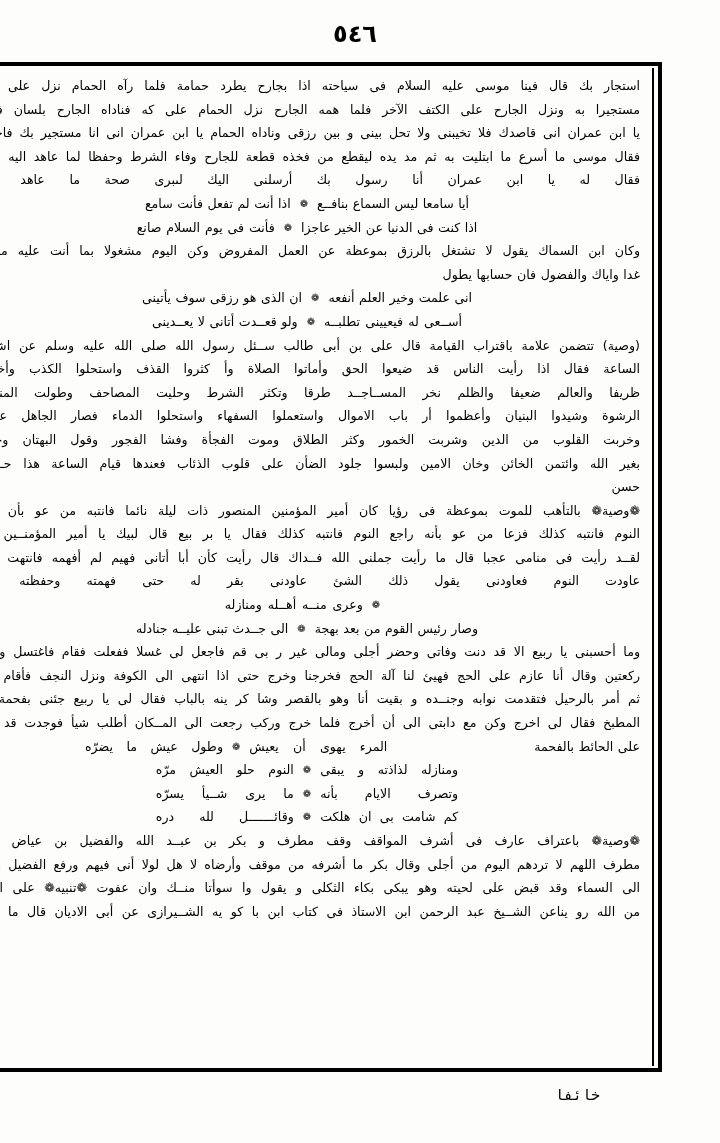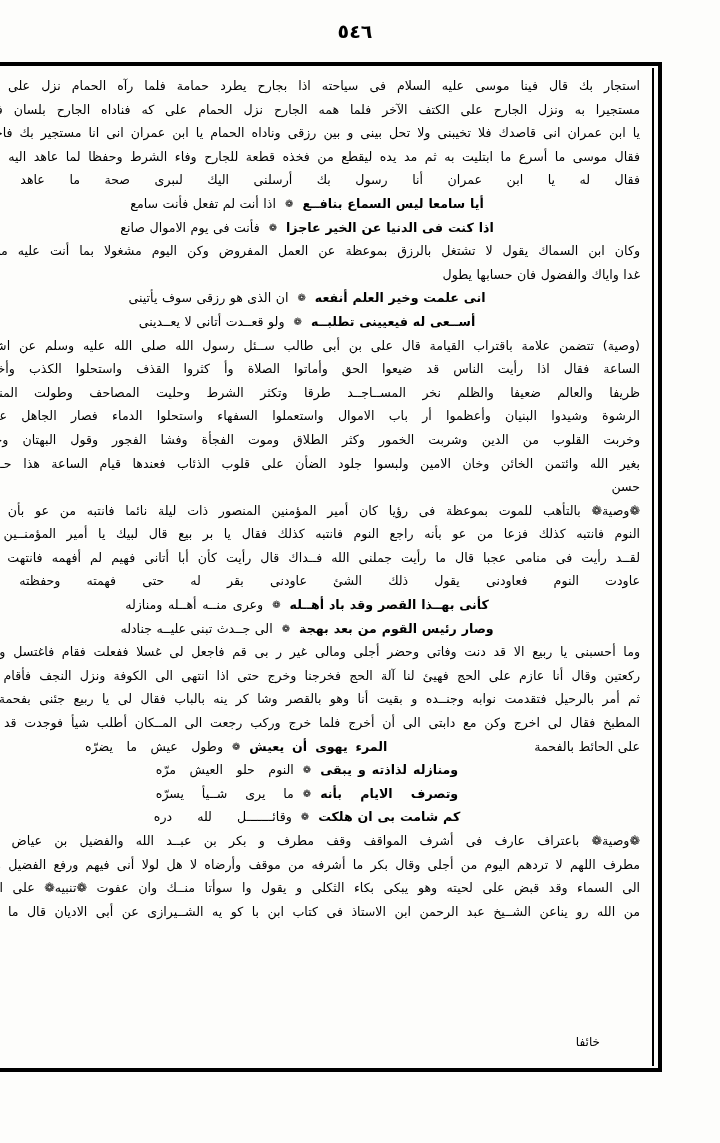--- a/index.html
+++ b/index.html
@@ -22,21 +22,21 @@
     background: #fdfdfb;
   }
 
   
   .page-number {
     position: absolute;
     top: 22px;
     right: 55px;
     width: 620px;
     text-align: center;
-    font-size: 19px;
+    font-size: 24px;
     font-weight: bold;
     letter-spacing: 1px;
     line-height: 1;
     color: #000;
   }
 
   
   .frame {
     position: absolute;
     top: 62px;
@@ -101,21 +101,21 @@
     justify-content: center;
     line-height: 23.6px;
     font-size: 12.6px;
     white-space: nowrap;
   }
   .hemi {
     flex: 0 0 auto;
     min-width: 138px;
     text-align: center;
   }
-  .hemi.first { text-align: center; font-weight: bold; }
+  .hemi.first { text-align: center; }
   .hemi.second { text-align: left; }
   .floret {
     flex: 0 0 auto;
     padding: 0 9px;
     font-size: 10px;
     line-height: 1;
     transform: translateY(-1px);
   }
 
   
@@ -139,25 +139,26 @@
   .tagged-line .rest {
     flex: 1 1 auto;
     display: flex;
     align-items: baseline;
     justify-content: center;
   }
 
   
   .catchword {
     position: absolute;
-    top: 1036px;
+    top: 1089px;
     right: 120px;
-    font-size: 12px;
+    font-size: 15px;
     line-height: 1;
     direction: rtl;
+    font-family: Liberation Mono, monospace;
   }
 </style>
 </head>
 <body>
 
 <div id="page">
 
   <div class="page-number">٥٤٦</div>
 
   <div class="frame">
@@ -171,21 +172,21 @@
         </div>
         <div class="poem mid">
           <div class="verse">
             <span class="hemi first">أيا سامعا ليس السماع بنافــع</span>
             <span class="floret">❁</span>
             <span class="hemi second">اذا أنت لم تفعل فأنت سامع</span>
           </div>
           <div class="verse">
             <span class="hemi first">اذا كنت فى الدنيا عن الخير عاجزا</span>
             <span class="floret">❁</span>
-            <span class="hemi second">فأنت فى يوم الاموال صانع</span>
+            <span class="hemi second">فأنت فى يوم السلام صانع</span>
           </div>
         </div>
         <div>
           <p class="prose">وكان ابن السماك يقول لا تشتغل بالرزق بموعظة عن العمل المفروض وكن اليوم مشغولا بما أنت عليه مسؤل</p>
           <p class="prose last-free">غدا واياك والفضول فان حسابها يطول</p>
         </div>
         <div class="poem mid">
           <div class="verse">
             <span class="hemi first">انى علمت وخير العلم أنفعه</span>
             <span class="floret">❁</span>
@@ -207,21 +208,20 @@
           <p class="prose last-free">حسن</p>
         </div>
         <div>
           <p class="prose">❁وصية❁ بالتأهب للموت بموعظة فى رؤيا كان أمير المؤمنين المنصور ذات ليلة نائما فانتبه من عو بأن عاود</p>
           <p class="prose">النوم فانتبه كذلك فزعا من عو بأنه راجع النوم فانتبه كذلك فقال يا بر بيع قال لبيك يا أمير المؤمنــين قال</p>
           <p class="prose">لقــد رأيت فى منامى عجبا قال ما رأيت جملنى الله فــداك قال رأيت كأن أبا أتانى فهيم لم أفهمه فانتهت فزعا</p>
           <p class="prose">عاودت النوم فعاودنى يقول ذلك الشئ عاودنى بقر له حتى فهمته وحفظته وهو</p>
         </div>
         <div class="poem mid">
           <div class="verse">
-            <span class="hemi first">كأنى بهــذا القصر وقد باد أهــله</span>
             <span class="floret">❁</span>
             <span class="hemi second">وعرى منــه أهــله ومنازله</span>
           </div>
           <div class="verse">
             <span class="hemi first">وصار رئيس القوم من بعد بهجة</span>
             <span class="floret">❁</span>
             <span class="hemi second">الى جــدث تبنى عليــه جنادله</span>
           </div>
         </div>
         <div>

